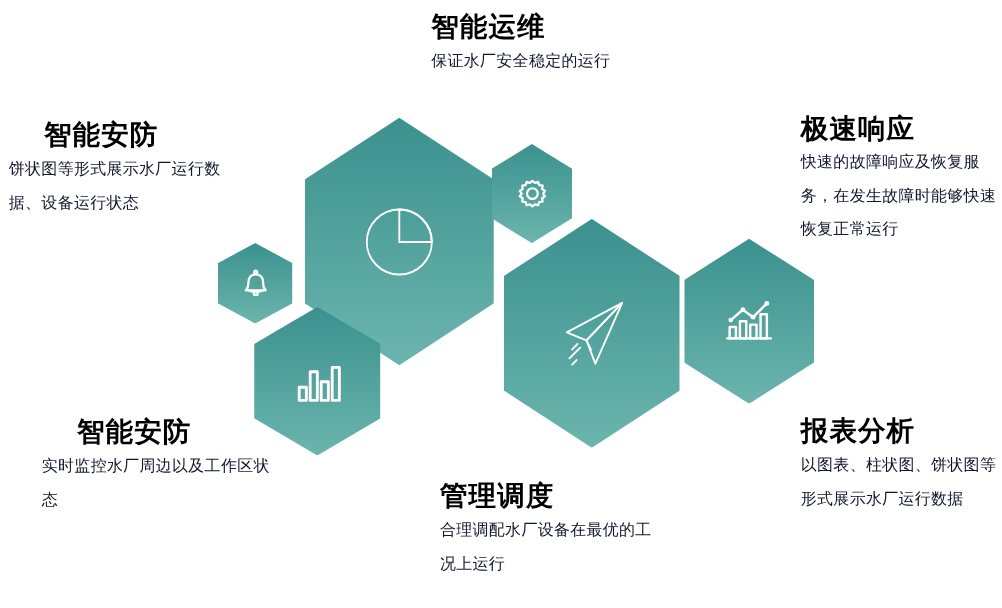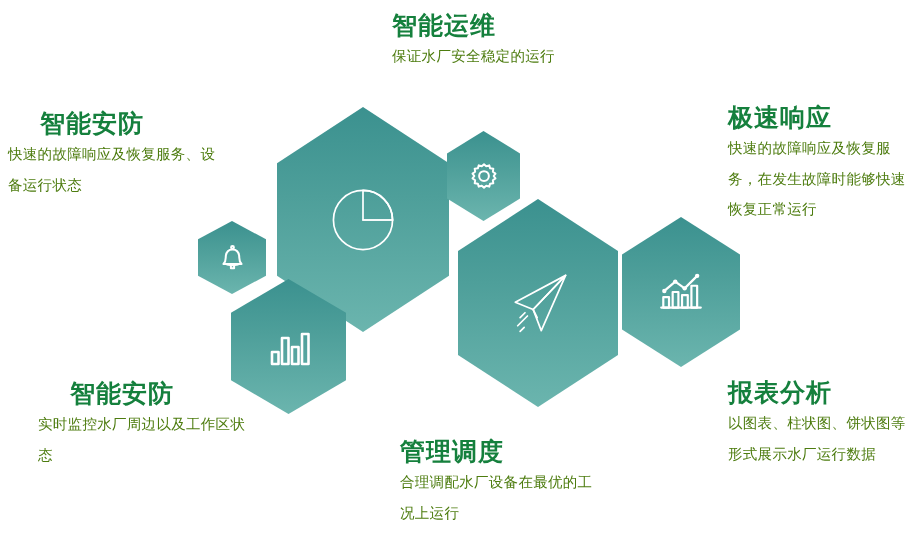--- a/index.html
+++ b/index.html
@@ -14,28 +14,28 @@
     width: 911px;
     height: 553px;
     background: #ffffff;
   }
 
   
   .feature { position: absolute; }
   .feature-title {
     font-size: 25px;
     font-weight: bold;
-    color: #15803d;
+    color: #000000;
     letter-spacing: 1px;
     line-height: 1.25;
     white-space: nowrap;
   }
   .feature-desc {
     font-size: 14.5px;
-    color: #4d7c0f;
+    color: #0f172a;
     line-height: 2.1;
     letter-spacing: 0.3px;
   }
   .t-left   { text-align: left; }
 
   .f-monitor   { left: 8px;   top: 108px; width: 215px; }
   .f-monitor .feature-title { padding-left: 32px; }
 
   .f-ops       { left: 370px; top: 10px;  width: 220px; }
   .f-ops .feature-title { padding-left: 22px; }
@@ -73,21 +73,21 @@
   .hex-plane   { left: 458px; top: 199px; width: 160px; height: 208px; }
   .hex-report  { left: 622px; top: 217px; width: 118px; height: 150px; border-radius: 12px; }
 </style>
 </head>
 <body>
 
 <div id="stage">
 
   <div class="feature f-monitor t-left">
     <div class="feature-title">智能安防</div>
-    <div class="feature-desc">快速的故障响应及恢复服务、设备运行状态</div>
+    <div class="feature-desc">饼状图等形式展示水厂运行数据、设备运行状态</div>
   </div>
 
   <div class="feature f-ops t-left">
     <div class="feature-title">智能运维</div>
     <div class="feature-desc">保证水厂安全稳定的运行</div>
   </div>
 
   <div class="feature f-response t-left">
     <div class="feature-title">极速响应</div>
     <div class="feature-desc">快速的故障响应及恢复服务，在发生故障时能够快速恢复正常运行</div>

